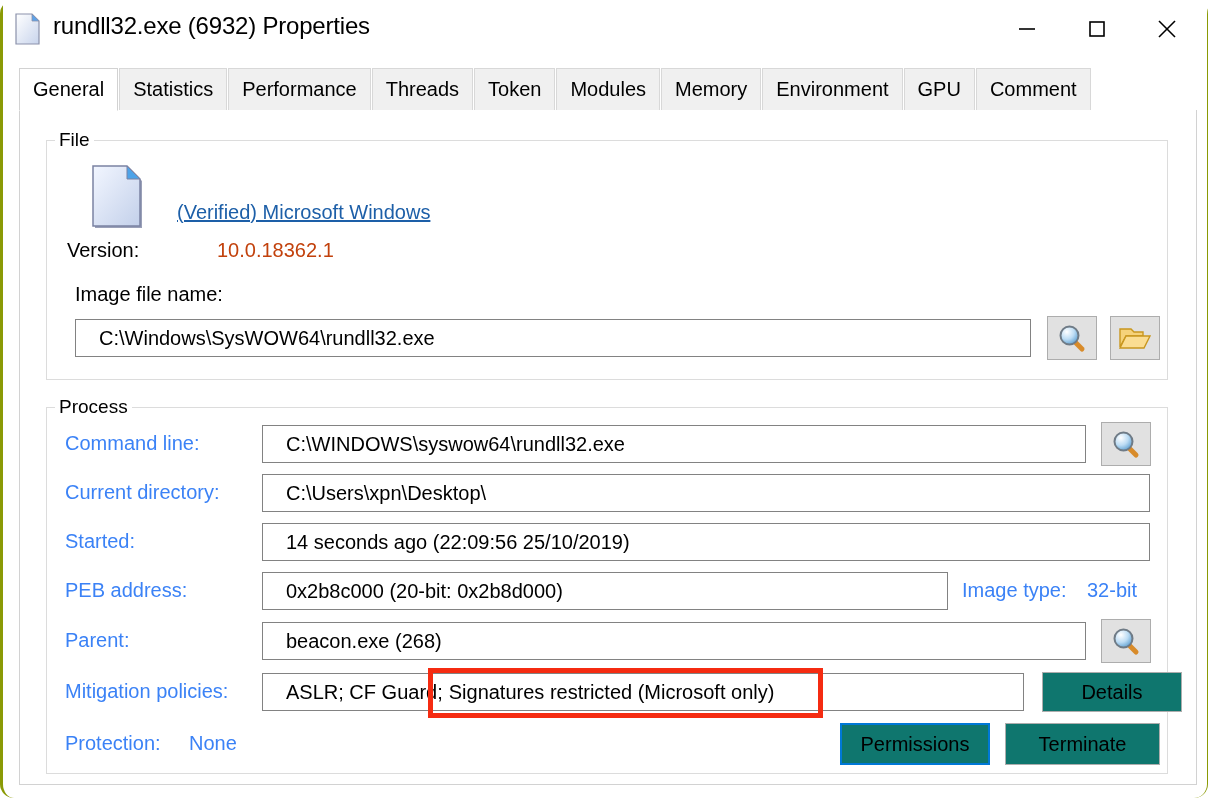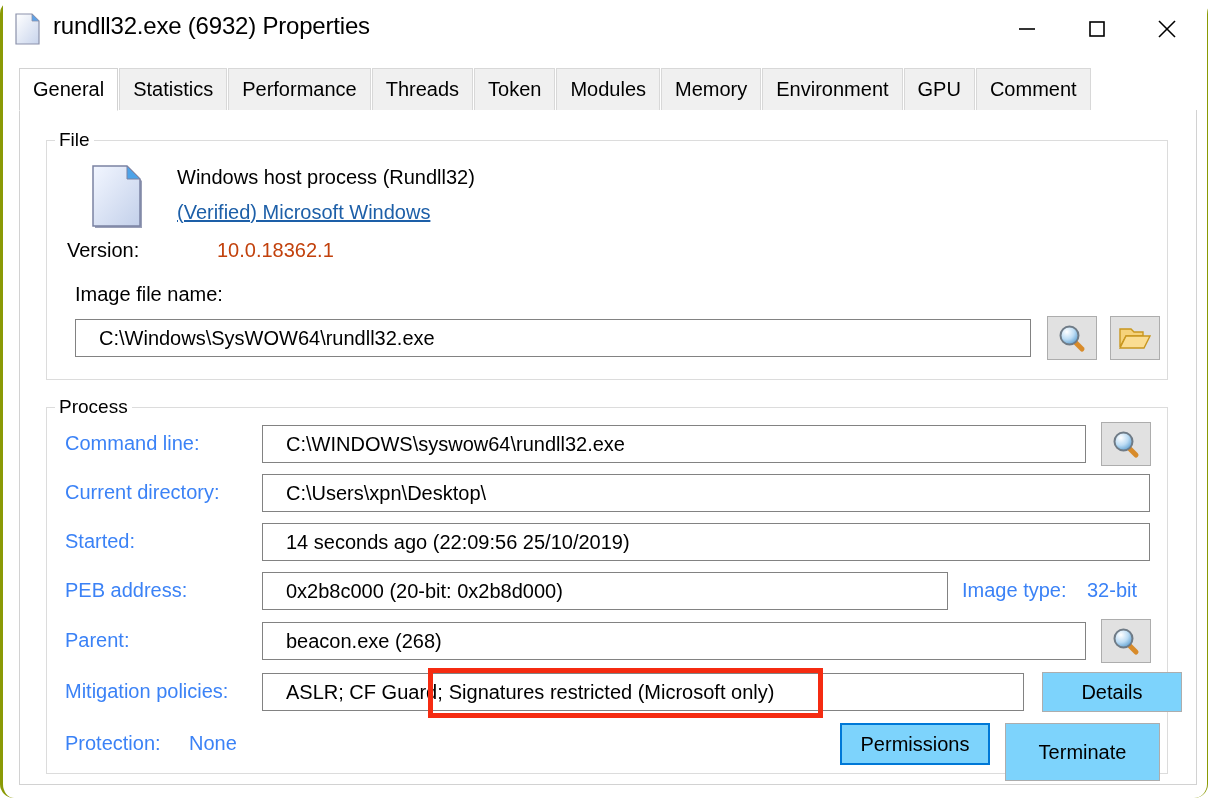--- a/index.html
+++ b/index.html
@@ -145,21 +145,21 @@
   
   .row-label {
     position: absolute;
     font-size: 20px; color: #3b82f6; white-space: nowrap;
   }
   .row-field { position: absolute; height: 38px; }
 
   
   .pushbtn {
     position: absolute;
-    background: #7dd3fc;
+    background: #0f766e;
     border: 1px solid #adadad;
     display: flex; align-items: center; justify-content: center;
     font-size: 20px; color: #000000;
     white-space: nowrap;
     cursor: default;
   }
   .pushbtn.focused { border: 2px solid #0078d7; }
 
   
   #redbox {
@@ -257,21 +257,20 @@
               <stop offset="0%" stop-color="#f2f6ff"></stop>
               <stop offset="100%" stop-color="#c3d0ea"></stop>
             </linearGradient>
           </defs>
           <path d="M3 2 H36 L50 16 V63 H3 Z" fill="#9aa0b8"></path>
           <path d="M1 1 H35 L48 14 V61 H1 Z" fill="url(#fg)" stroke="#7b82a3" stroke-width="1.5"></path>
           <path d="M35 1 L48 14 H35 Z" fill="#4ea3e8" stroke="#7b82a3" stroke-width="1"></path>
         </svg>
       </span>
 
-      <span id="file-desc">Windows host process (Rundll32)</span>
 
       <span id="file-signer">(Verified) Microsoft Windows</span>
 
       <span id="version-label" class="row-label">Version:</span>
       <span id="version-value">10.0.18362.1</span>
 
       <span id="imgname-label">Image file name:</span>
 
       <div class="field" id="imgname-field">C:\Windows\SysWOW64\rundll32.exe</div>
 
@@ -347,18 +346,18 @@
       <div class="field row-field" style="left:215px; top:265px; width:762px;">
         <span>ASLR; CF Guard;</span>
         <span style="padding-left:6px;">Signatures restricted (Microsoft only)</span>
       </div>
       <div class="pushbtn" style="left:995px; top:264px; width:140px; height:40px;">Details</div>
 
       <span class="row-label" style="left:18px; top:324px;">Protection:</span>
       <span class="row-label" style="left:142px; top:324px;">None</span>
 
       <div class="pushbtn focused" style="left:793px; top:315px; width:150px; height:42px;">Permissions</div>
-      <div class="pushbtn" style="left:958px; top:315px; width:155px; height:58px;">Terminate</div>
+      <div class="pushbtn" style="left:958px; top:315px; width:155px; height:42px;">Terminate</div>
     </div>
   </div>
 
   <div id="redbox" style="border-color: rgb(245, 43, 17);"></div>
 </div>
 
 </body></html>

